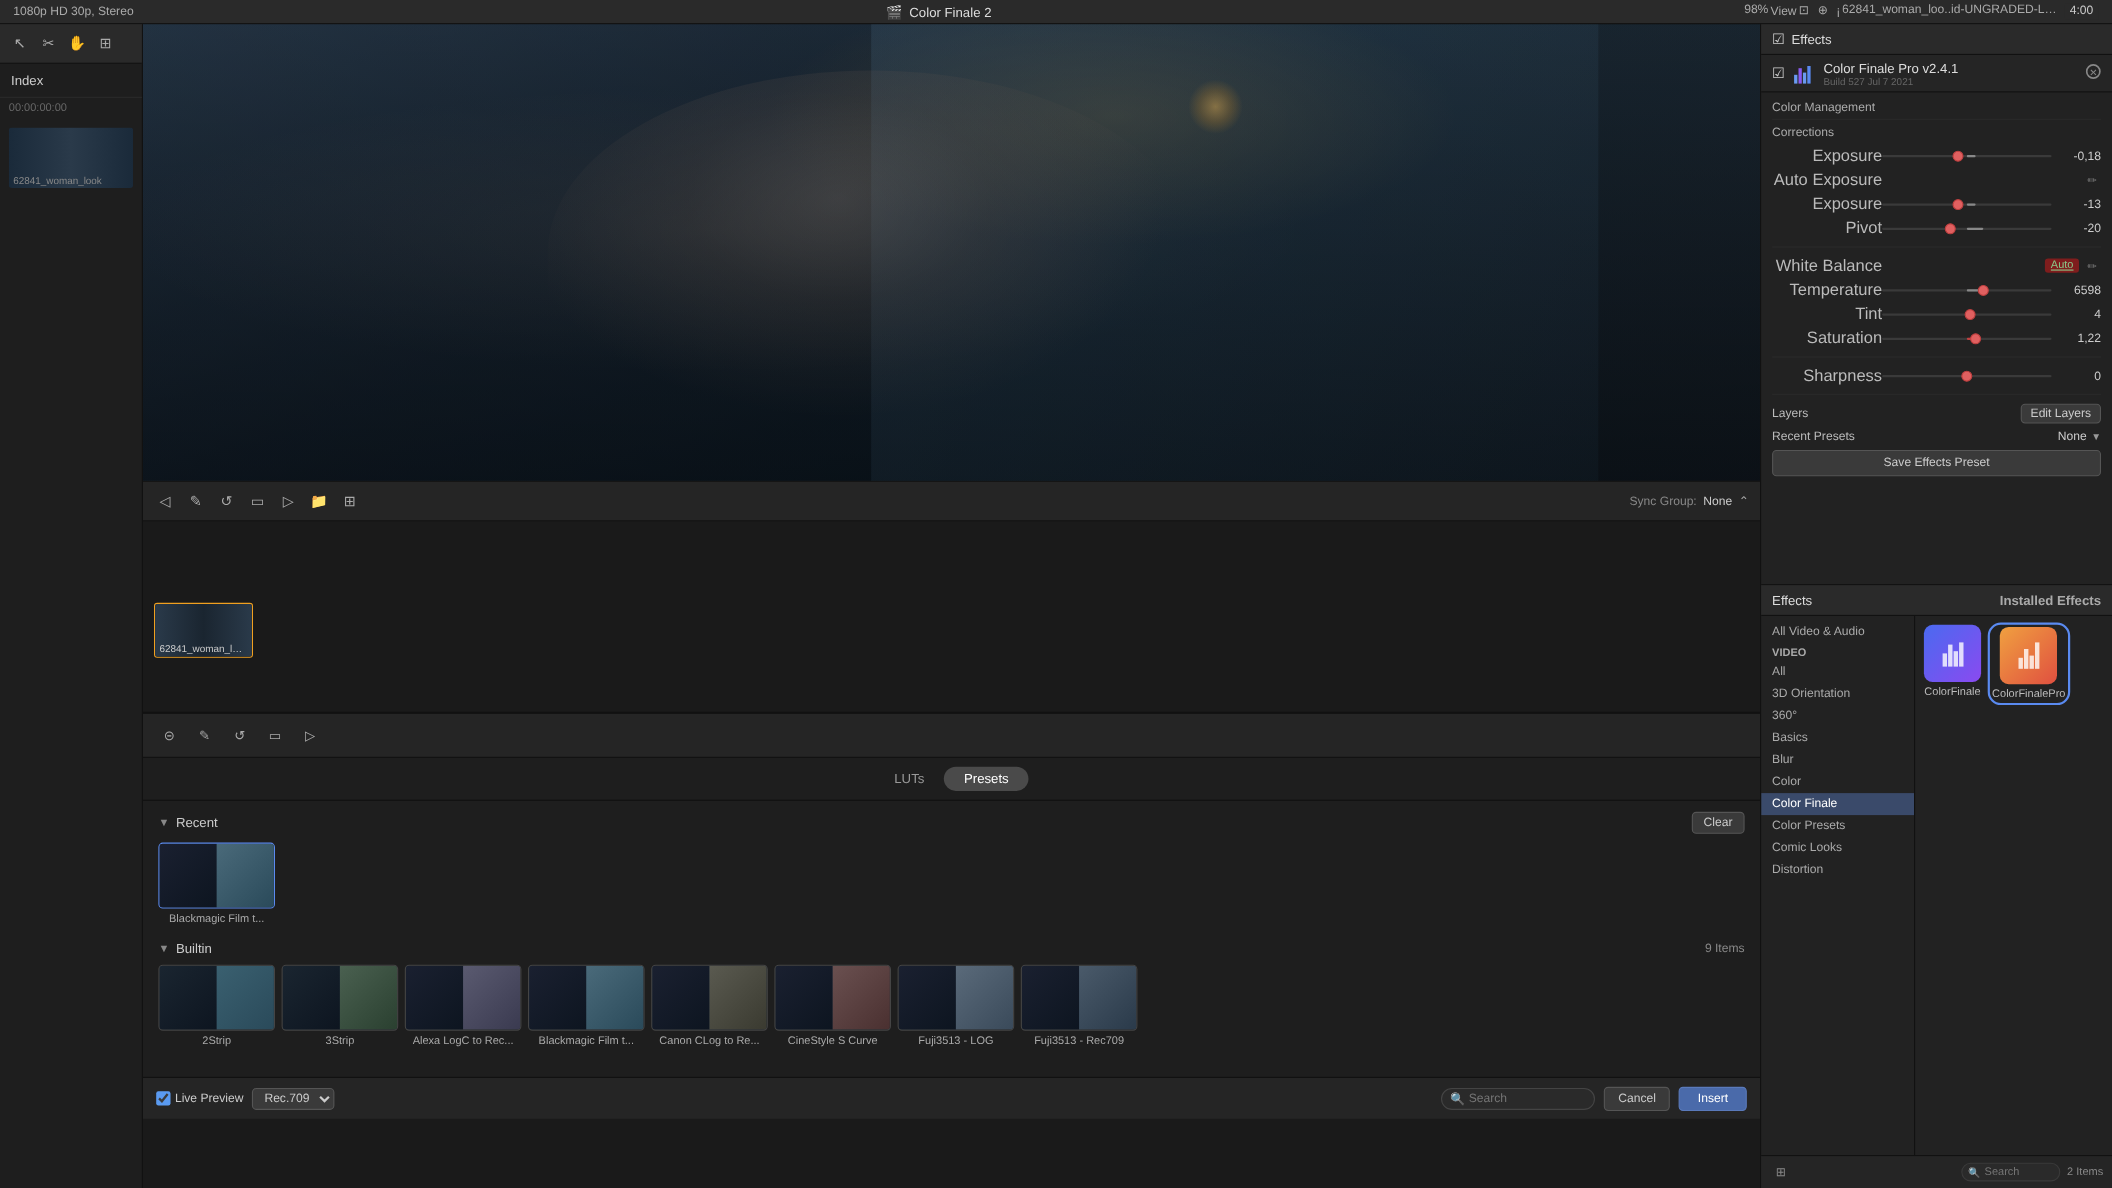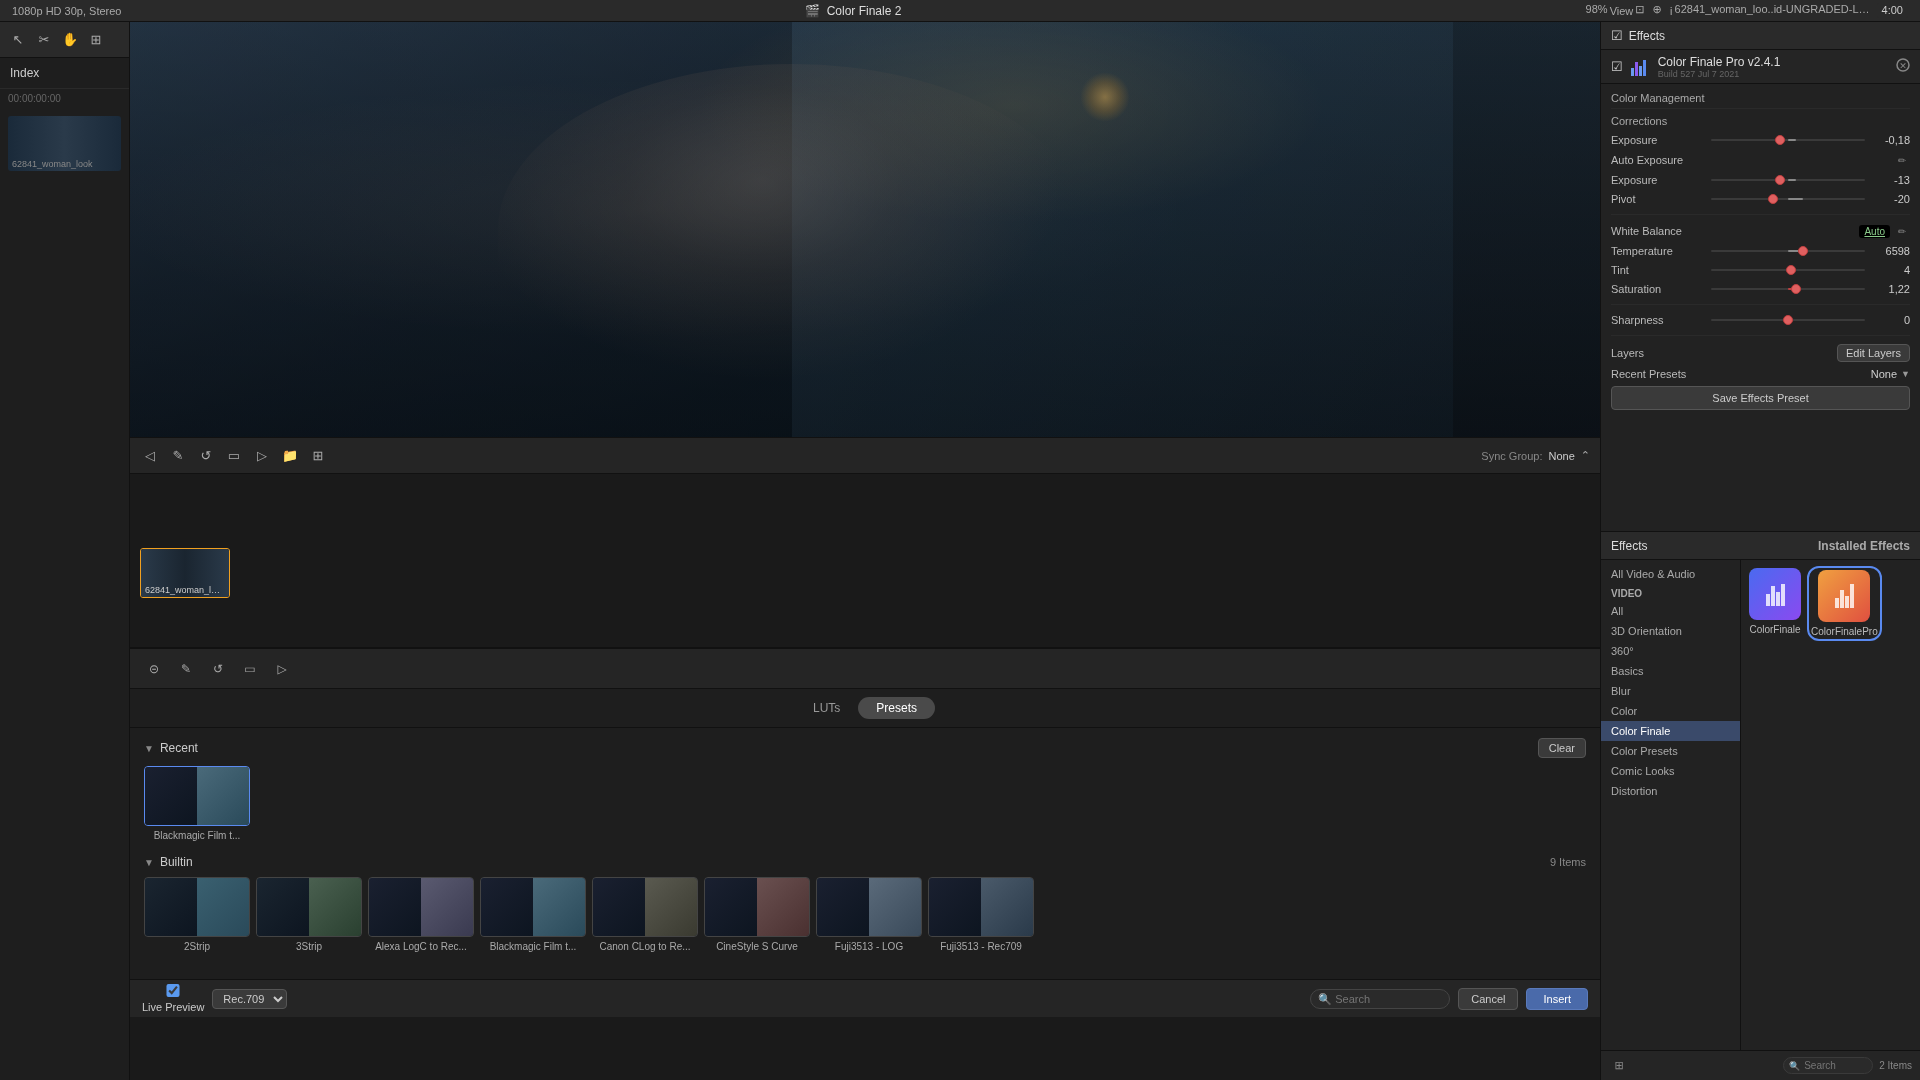--- a/index.html
+++ b/index.html
@@ -320,24 +320,24 @@
       height: 38px;
       background: #252525;
       border-top: 1px solid #111;
       display: flex;
       align-items: center;
       padding: 0 12px;
       gap: 8px;
     }
     .preview-checkbox {
       display: flex;
+      align-items: center;
       gap: 4px;
       font-size: 11px;
       color: #ccc;
-      flex-direction: column;
     }
     .rec-select {
       background: #3a3a3a;
       border: 1px solid #555;
       border-radius: 4px;
       color: #ccc;
       padding: 2px 6px;
       font-size: 11px;
     }
     .search-box {
@@ -439,23 +439,24 @@
       color: #aaa;
       margin-bottom: 6px;
     }
     .correction-row {
       display: flex;
       align-items: center;
       margin-bottom: 5px;
     }
     .correction-label {
       width: 100px;
-      font-size: 11px;
+      font-size: 15px;
       color: #bbb;
       flex-shrink: 0;
+      text-align: right;
     }
     .correction-slider-wrap {
       flex: 1;
       position: relative;
       height: 14px;
       display: flex;
       align-items: center;
     }
     .correction-slider-track {
       width: 100%;
@@ -492,21 +493,21 @@
       width: 16px;
       height: 16px;
       color: #888;
       display: flex;
       align-items: center;
       justify-content: center;
       font-size: 10px;
       cursor: pointer;
     }
     .auto-badge {
-      background: #000000;
+      background: #7f1d1d;
       color: #8aca8a;
       font-size: 10px;
       padding: 1px 5px;
       border-radius: 3px;
       margin-right: 4px;
       text-decoration: underline;
     }
     .section-divider { height: 1px; background: #2a2a2a; margin: 8px 0; }
 
     .layers-row {

